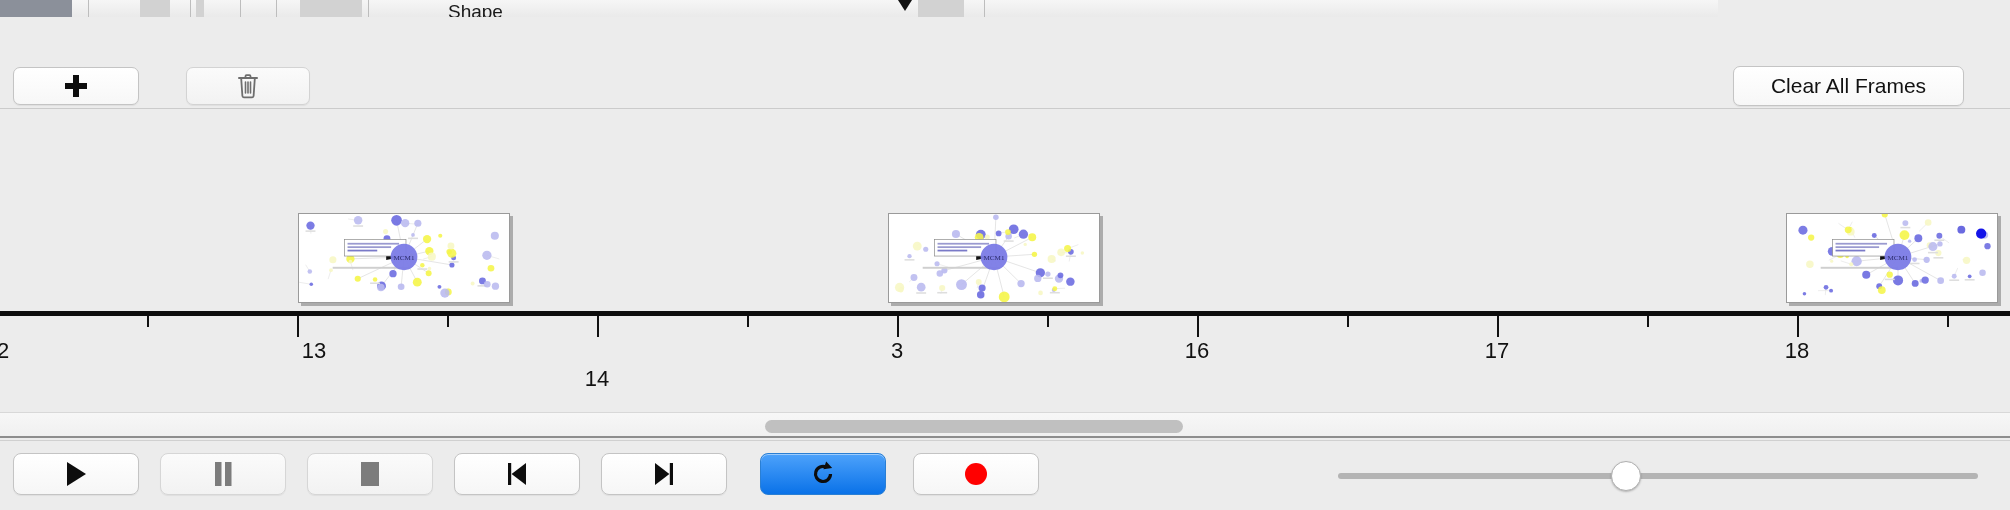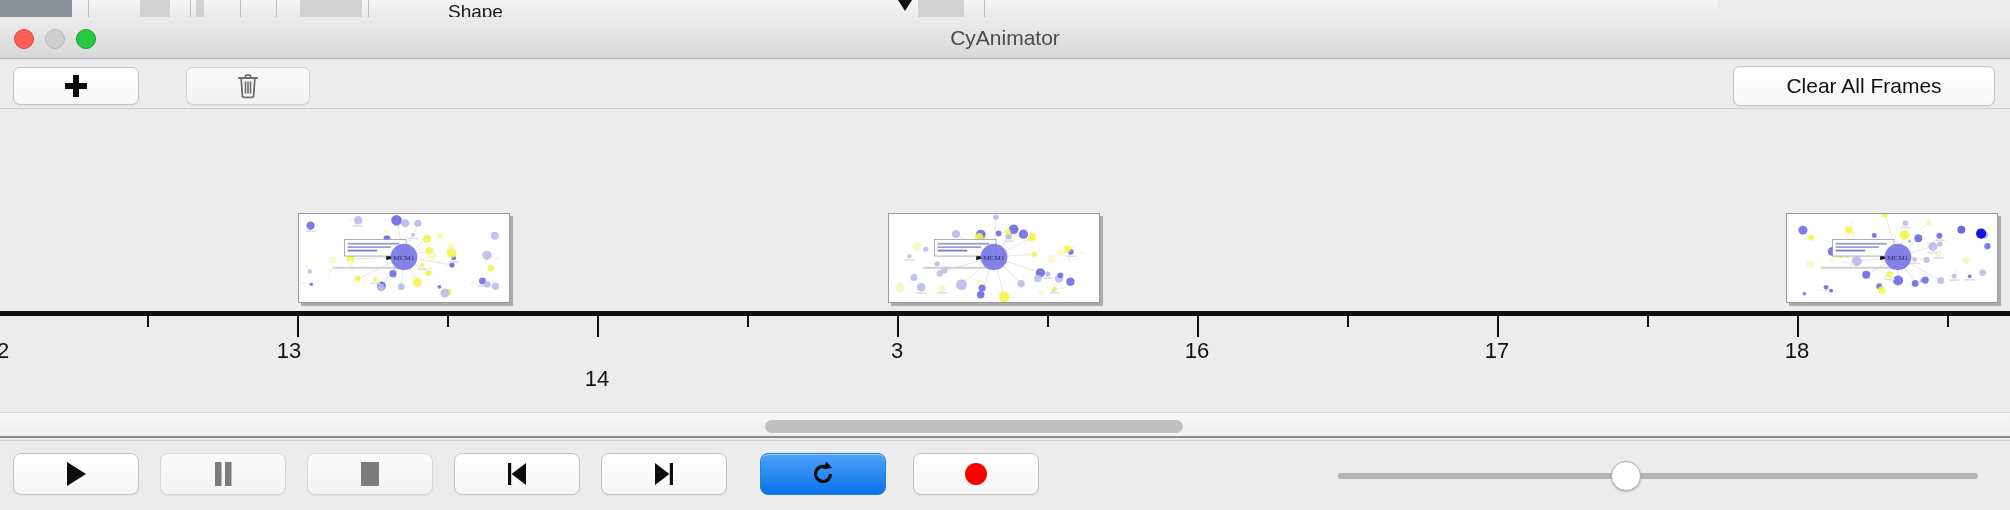--- a/index.html
+++ b/index.html
@@ -122,21 +122,21 @@
     cursor: default;
     color: #111;
   }
   .btn.flat {
     background: linear-gradient(#fbfbfb, #f2f2f2);
     border-color: #d3d3d3;
   }
 
   #add-frame-btn   { left: 13px;  top: 8px; width: 126px; height: 38px; }
   #delete-frame-btn{ left: 186px; top: 8px; width: 124px; height: 38px; }
-  #clear-all-btn   { left: 1733px; top: 7px; width: 262px; height: 40px;
+  #clear-all-btn   { left: 1733px; top: 7px; width: 231px; height: 40px;
                      font-size: 21px; color: #111; }
 
   .plus-icon {
     position: relative;
     width: 22px; height: 22px;
   }
   .plus-icon::before, .plus-icon::after {
     content: ""; position: absolute; background: #0d0d0d;
   }
   .plus-icon::before { left: 8px; top: 0;  width: 6px; height: 22px; }
@@ -289,28 +289,20 @@
     <div class="bg-vline" style="left:276px;"></div>
     <div class="bg-vline" style="left:368px;"></div>
     <div class="bg-vline" style="left:984px;"></div>
     <div class="bg-caret" style="left:898px;"></div>
     <div class="bg-word" style="left:448px;">Shape</div>
     <div class="bg-slash" style="left:1808px;"></div>
     <div class="bg-slash" style="left:1878px;"></div>
     <div class="bg-slash" style="left:1952px;"></div>
   </div>
 
-  <div class="titlebar">
-    <div class="window-title">CyAnimator</div>
-    <div class="traffic">
-      <span class="dot red"></span>
-      <span class="dot yellow"></span>
-      <span class="dot green"></span>
-    </div>
-  </div>
 
   <div class="toolbar">
 
     <div class="btn" id="add-frame-btn">
       <span class="plus-icon"></span>
     </div>
 
     <div class="btn flat" id="delete-frame-btn">
       <svg class="trash-icon" viewBox="0 0 24 26">
         <path d="M3 5 h18" stroke="#6e6e6e" stroke-width="2" fill="none" stroke-linecap="round"></path>
@@ -620,21 +612,21 @@
             <text x="112" y="47.4" font-size="7.2" fill="#2a2a6a" text-anchor="middle" font-family="Liberation Serif, serif">MCM1</text>
     </svg>
       </div>
       </div>
     </div>
 
   <div class="axis"></div>
   <div id="ticks-layer">
       <div class="tick-label" style="left: -3px;">12</div>
       <div class="tick major" style="left: 297px;"></div>
-      <div class="tick-label" style="left: 289px;">13</div>
+      <div class="tick-label" style="left: 314px;">13</div>
       <div class="tick major" style="left: 597px;"></div>
       <div class="tick-label" style="left: 597px; margin-top: 28px;">14</div>
       <div class="tick major" style="left: 897px;"></div>
       <div class="tick-label" style="left: 897px;">3</div>
       <div class="tick major" style="left: 1197px;"></div>
       <div class="tick-label" style="left: 1197px;">16</div>
       <div class="tick major" style="left: 1497px;"></div>
       <div class="tick-label" style="left: 1497px;">17</div>
       <div class="tick major" style="left: 1797px;"></div>
       <div class="tick-label" style="left: 1797px;">18</div>

